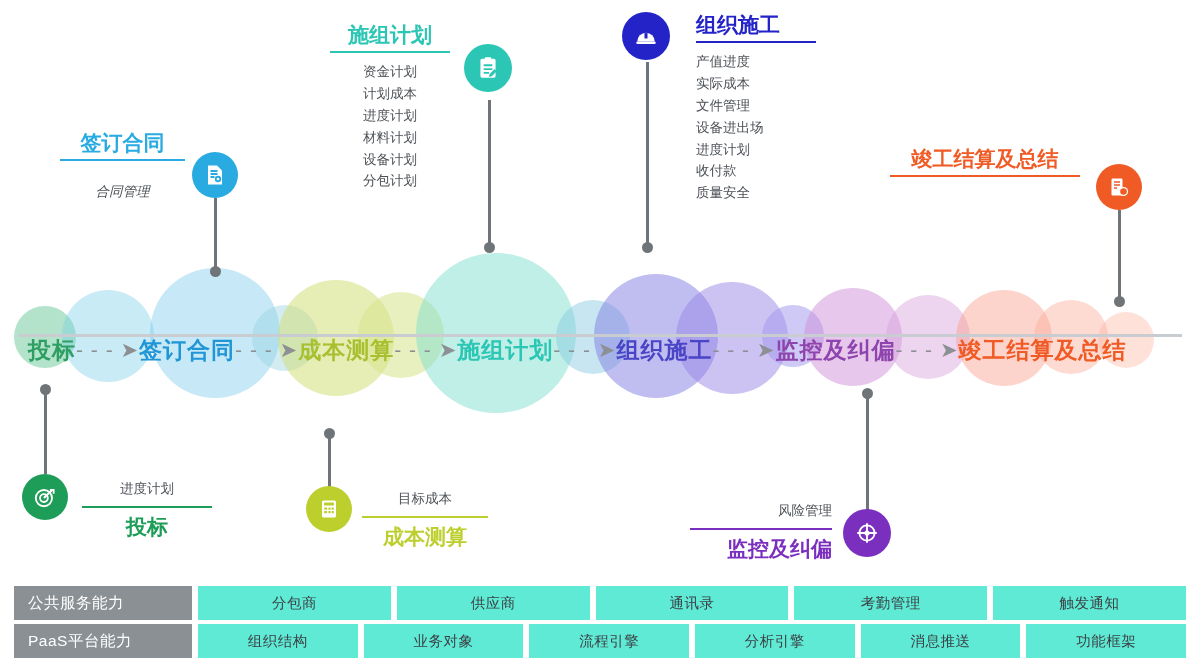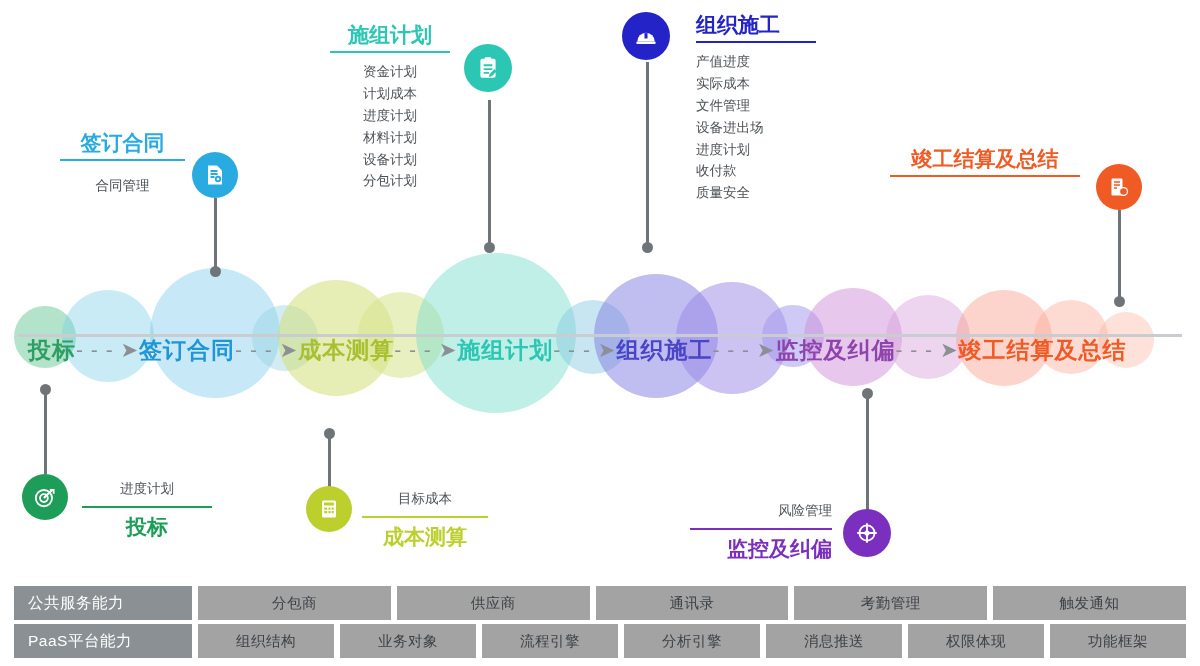--- a/index.html
+++ b/index.html
@@ -101,21 +101,21 @@
     letter-spacing: .5px;
   }
   .cap-items {
     flex: 1;
     display: flex;
     gap: 6px;
     padding-left: 6px;
   }
   .cap-cell {
     flex: 1;
-    background: #a3a3a3;
+    background: #5eead4;
     color: #3c4146;
     font-size: 14.5px;
     display: flex;
     align-items: center;
     justify-content: center;
     letter-spacing: .5px;
   }
 </style>
 </head>
 <body>
@@ -163,21 +163,21 @@
   <svg width="24" height="24" viewBox="0 0 24 24" fill="none" stroke="#ffffff" stroke-width="1.8">
     <path d="M5 2.5h9l5 5v14H5z" fill="#ffffff" stroke="none"></path>
     <path d="M7.5 8h7M7.5 11h7M7.5 14h4" stroke="#29abe2"></path>
     <circle cx="15" cy="16" r="3.2" fill="#29abe2" stroke="none"></circle>
     <circle cx="15" cy="16" r="1.3" fill="#ffffff" stroke="none"></circle>
   </svg>
 </div>
 <div class="callout" style="left:60px; top:130px; width:125px;">
   <div class="callout-title" style="color:#29abe2; text-align:center;">签订合同</div>
   <div class="rule" style="background:#29abe2;"></div>
-  <div class="sub sub-center" style="margin-top:14px;">合同管理</div>
+  <div class="sub sub-center" style="margin-top:20px;font-style:italic;">合同管理</div>
 </div>
 
 <div class="stem" style="left:488px; top:100px; height:148px;"></div>
 <div class="dot" style="left:484px; top:242px;"></div>
 <div class="ico" style="left:464px; top:44px; width:48px; height:48px; background:#2cc6b5;">
   <svg width="26" height="26" viewBox="0 0 24 24">
     <rect x="5" y="3.5" width="14" height="17.5" rx="1.6" fill="#ffffff"></rect>
     <rect x="9" y="2" width="6" height="3.2" rx="1" fill="#ffffff"></rect>
     <path d="M8 9.5h8M8 13h8M8 16.5h5" stroke="#2cc6b5" stroke-width="1.7" fill="none"></path>
     <path d="M13.5 17.5l4.5-4.5 2 2-4.5 4.5-2.6.7z" fill="#2cc6b5"></path>
@@ -301,18 +301,17 @@
   </div>
 
   <div class="cap-row">
     <div class="cap-label">PaaS平台能力</div>
     <div class="cap-items">
       <div class="cap-cell">组织结构</div>
       <div class="cap-cell">业务对象</div>
       <div class="cap-cell">流程引擎</div>
       <div class="cap-cell">分析引擎</div>
       <div class="cap-cell">消息推送</div>
-      <div class="cap-cell">权限体现</div>
       <div class="cap-cell">功能框架</div>
     </div>
   </div>
 
 </div>
 
 </body></html>

